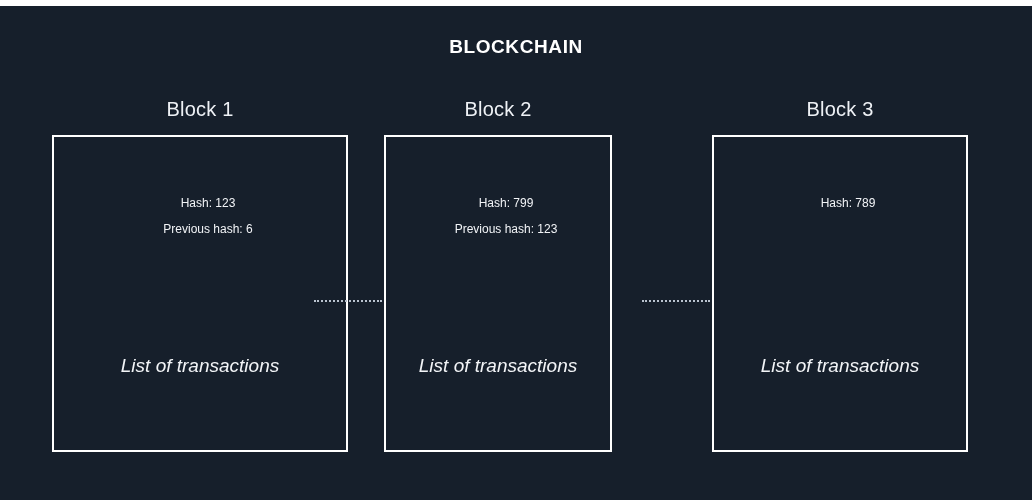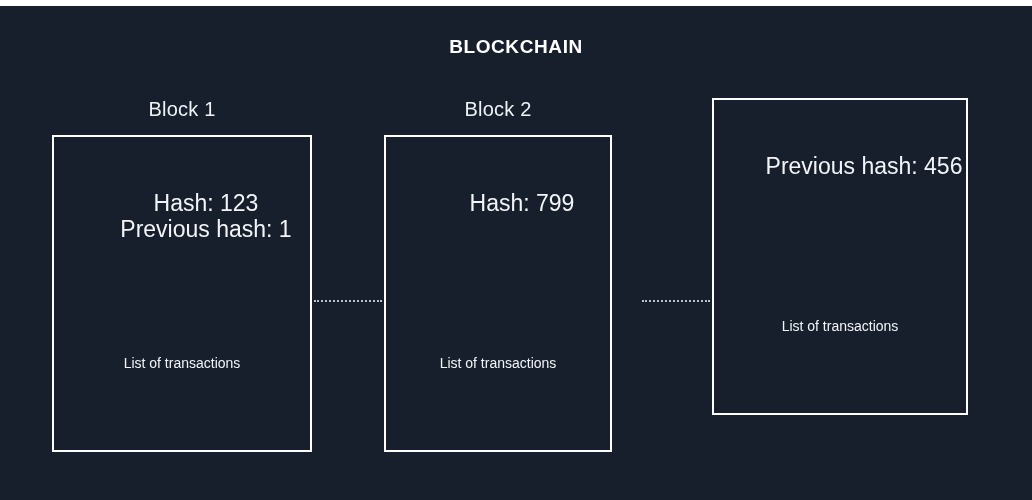--- a/index.html
+++ b/index.html
@@ -56,92 +56,94 @@
   }
   .block-box {
     position: relative;
     border: 2px solid #ffffff;
     box-sizing: border-box;
     height: 317px;
     background: transparent;
   }
   .block-hashes {
     position: absolute;
-    left: 0;
+    left: 8px;
     top: 53px;
     width: 100%;
     text-align: center;
     color: #f2f4f7;
-    font-size: 23px;
+    font-size: 12px;
     line-height: 26px;
-    padding-left: 24px;
   }
   .hash-line {
     display: block;
     white-space: nowrap;
   }
   .block-tx {
     position: absolute;
     left: 0;
     top: 218px;
     width: 100%;
     text-align: center;
     color: #f2f4f7;
-    font-size: 14px;
+    font-size: 19px;
     white-space: nowrap;
+    font-style: italic;
   }
   .connector {
     position: absolute;
     top: 294px;
     height: 0;
     border-top: 2px dotted #b9c3cf;
   }
-  .block-1 { left: 52px;  width: 260px; }
+  .block-1 { left: 52px;  width: 296px; }
   .block-2 { left: 384px; width: 228px; }
   .block-3 { left: 712px; width: 256px; }
   .conn-1 { left: 314px; width: 68px; }
   .conn-2 { left: 642px; width: 68px; }
 </style>
 </head>
 <body>
 
 <div id="canvas">
 
   <div id="stage">
 
     <div id="diagram-title">BLOCKCHAIN</div>
 
     <div class="block-group block-1">
       <div class="block-label">Block 1</div>
       <div class="block-box">
         <div class="block-hashes">
           <span class="hash-line">Hash: 123</span>
-          <span class="hash-line">Previous hash: 1</span>
+          <span class="hash-line">Previous hash: 6</span>
         </div>
         <div class="block-tx">List of transactions</div>
       </div>
     </div>
 
     <div class="connector conn-1"></div>
 
     <div class="block-group block-2">
       <div class="block-label">Block 2</div>
       <div class="block-box">
         <div class="block-hashes">
           <span class="hash-line">Hash: 799</span>
+          <span class="hash-line">Previous hash: 123</span>
         </div>
         <div class="block-tx">List of transactions</div>
       </div>
     </div>
 
     <div class="connector conn-2"></div>
 
     <div class="block-group block-3">
+      <div class="block-label">Block 3</div>
       <div class="block-box">
         <div class="block-hashes">
-          <span class="hash-line">Previous hash: 456</span>
+          <span class="hash-line">Hash: 789</span>
         </div>
         <div class="block-tx">List of transactions</div>
       </div>
     </div>
 
   </div>
 </div>
 
 </body></html>

